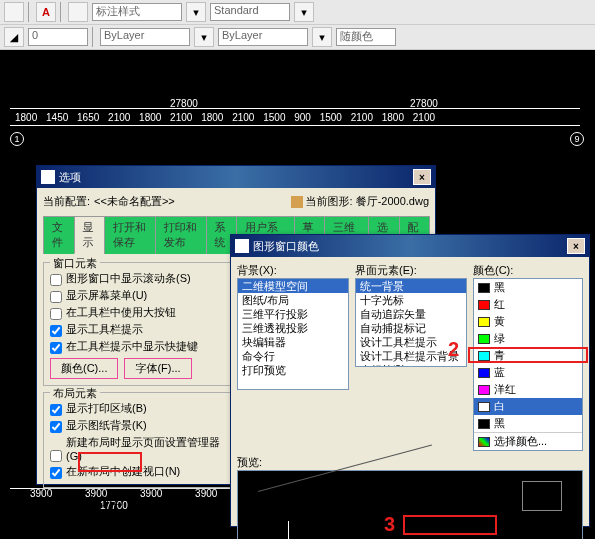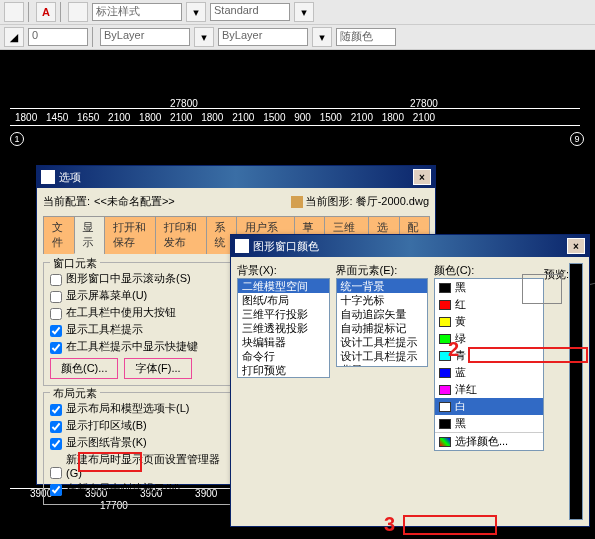--- a/index.html
+++ b/index.html
@@ -13,21 +13,21 @@
 .dim-text{position:absolute;color:#fff;font-size:10px}
 .dim-line{position:absolute;background:#fff}
 .marker{position:absolute;width:14px;height:14px;border:1px solid #fff;border-radius:50%;background:#000;color:#fff;font-size:9px;display:flex;align-items:center;justify-content:center}
 .dialog{position:absolute;background:#ece9d8;border:1px solid #0a246a;box-shadow:2px 2px 6px rgba(0,0,0,.4)}
 .titlebar{height:22px;background:linear-gradient(to right,#0a246a,#3a6ea5,#0a246a);color:#fff;display:flex;align-items:center;padding:0 4px;font-size:11px}
 .titlebar .icon{width:14px;height:14px;background:#fff;margin-right:4px}
 .titlebar .close{margin-left:auto;width:18px;height:16px;background:#e0d0c0;border:1px solid #fff;color:#000;display:flex;align-items:center;justify-content:center;font-weight:bold;font-size:10px}
 .dlg-body{padding:6px}
 .row-label{display:flex;align-items:center;gap:4px;margin-bottom:6px}
 .tabs{display:flex;border-bottom:1px solid #999;margin-bottom:8px}
-.tab{padding:3px 8px;background:#fdba74;border:1px solid #999;border-bottom:none;margin-right:-1px;position:relative;top:1px;color:#333}
+.tab{padding:3px 8px;background:#22c55e;border:1px solid #999;border-bottom:none;margin-right:-1px;position:relative;top:1px;color:#333}
 .tab.active{background:#ece9d8;border-bottom:1px solid #ece9d8;font-weight:normal}
 .group{border:1px solid #b0b0b0;padding:6px;margin-bottom:6px;position:relative}
 .group-title{position:absolute;top:-7px;left:6px;background:#ece9d8;padding:0 3px;font-size:11px}
 .chk{display:flex;align-items:flex-end;gap:4px;margin:2px 0;font-size:11px}
 .chk input{width:12px;height:12px}
 .btn{background:#ece9d8;border:1px solid #ec4899;padding:2px 10px;font-size:11px}
 .red-box{position:absolute;border:2px solid #e91e1e;pointer-events:none}
 .red-num{position:absolute;color:#e91e1e;font-size:20px;font-weight:bold}
 .listbox{background:#fff;border:1px solid #7a98b5;font-size:11px;overflow:hidden}
 .listbox .item{padding:0 4px;line-height:14px}
@@ -132,24 +132,20 @@
             </label>
           <div style="display:flex;gap:6px;margin-top:4px">
             <button class="btn">颜色(C)...</button>
             <button class="btn">字体(F)...</button>
           </div>
         </div>
         <div class="group">
           <div class="group-title">布局元素</div>
           <label class="chk">
               <input type="checkbox" checked="" style="">
-              <span>显示布局和模型选项卡(L)</span>
-            </label>
-          <label class="chk">
-              <input type="checkbox" checked="" style="">
               <span>显示打印区域(B)</span>
             </label>
           <label class="chk">
               <input type="checkbox" checked="" style="">
               <span>显示图纸背景(K)</span>
             </label>
           <label class="chk">
               <input type="checkbox" style="">
               <span>新建布局时显示页面设置管理器(G)</span>
             </label>
@@ -178,25 +174,25 @@
 </div>
 
 <div class="red-box" style="top:452px;left:78px;width:64px;height:20px"></div>
 
 <div class="dialog" style="top:234px;left:230px;width:360px;height:293px">
   <div class="titlebar">
     <div class="icon"></div>
     <span>图形窗口颜色</span>
     <div class="close">×</div>
   </div>
-  <div class="dlg-body" style="display:flex;flex-direction:row;height:calc(100% - 22px)">
+  <div class="dlg-body" style="display:flex;flex-direction:column;height:calc(100% - 22px)">
     <div style="display:flex;gap:6px">
       <div style="flex:1">
         <div>背景(X):</div>
-        <div class="listbox" style="height:100px">
+        <div class="listbox" style="height:112px">
           <div class="item sel">二维模型空间</div>
           <div class="item">图纸/布局</div>
           <div class="item">三维平行投影</div>
           <div class="item">三维透视投影</div>
           <div class="item">块编辑器</div>
           <div class="item">命令行</div>
           <div class="item">打印预览</div>
         </div>
       </div>
       <div style="flex:1">

